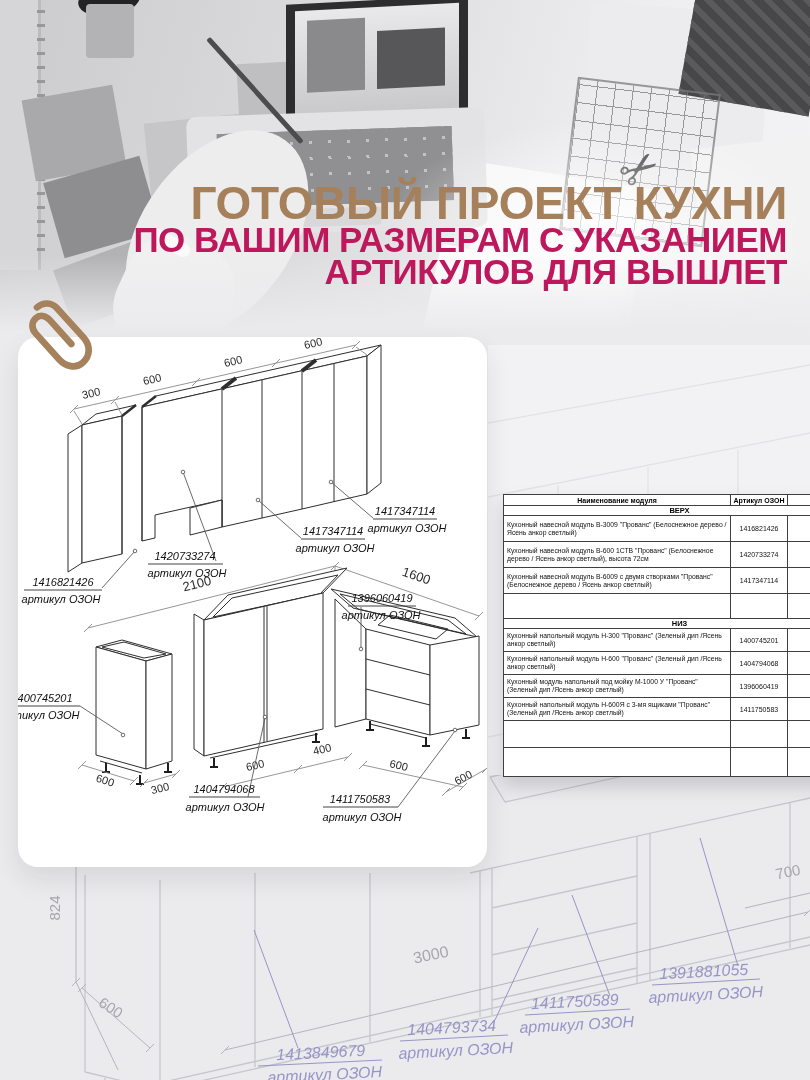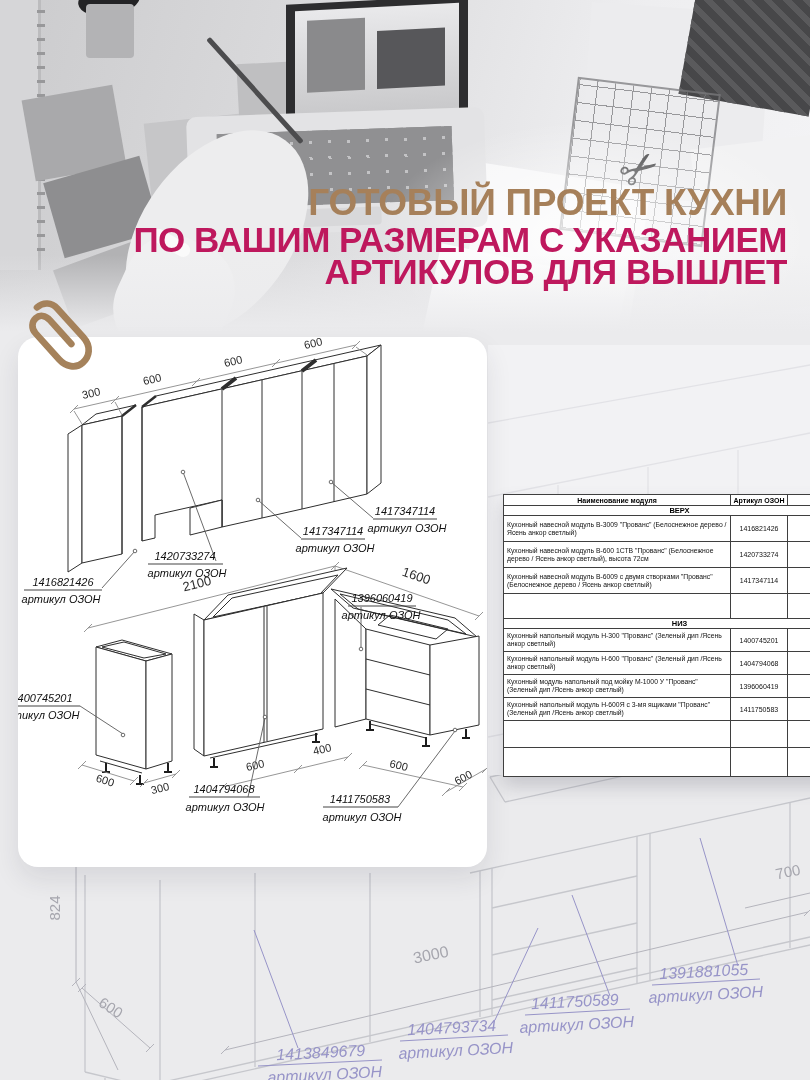--- a/index.html
+++ b/index.html
@@ -43,21 +43,21 @@
         background-image:repeating-linear-gradient(90deg,#7b7b7e 0 1px,transparent 1px 18px),
                          repeating-linear-gradient(0deg,#7b7b7e 0 1px,transparent 1px 18px);}
   .scissors{left:620px;top:142px;font-size:46px;color:#3a3a3c;transform:rotate(-35deg);}
   .darkobj{left:688px;top:-14px;width:132px;height:120px;background:#474749;transform:rotate(10deg);
         background-image:repeating-linear-gradient(35deg,#5a5a5c 0 6px,transparent 6px 14px);}
   .glow{left:380px;top:120px;width:430px;height:235px;
         background:radial-gradient(closest-side,rgba(255,255,255,.8),rgba(255,255,255,0));}
   
   .headline{position:absolute;right:23px;top:182px;text-align:right;z-index:6;font-weight:bold;}
   .headline .l1{font-size:30px;line-height:37px;color:#141414;letter-spacing:-.3px;}
-  .headline .l2{font-size:37px;line-height:42px;color:#a6805a;letter-spacing:-.3px;}
+  .headline .l2{font-size:46px;line-height:42px;color:#a6805a;letter-spacing:-.3px;}
   .headline .l3,.headline .l4{font-size:35px;line-height:31.5px;color:#be185d;letter-spacing:-.5px;}
   
   .card{position:absolute;left:18px;top:337px;width:469px;height:530px;background:#fff;
         border-radius:20px;box-shadow:0 12px 26px rgba(40,40,60,.10);z-index:3;overflow:hidden;}
   .paperclip{position:absolute;left:24px;top:292px;z-index:7;}
   
   .rpanel{position:absolute;left:488px;top:345px;width:322px;height:430px;background:#f2f2f4;z-index:2;overflow:hidden;}
   .mtable{position:absolute;left:503px;top:494px;z-index:4;border-collapse:collapse;table-layout:fixed;
           width:352px;background:#fff;font-family:"Liberation Sans",sans-serif;
           box-shadow:0 10px 16px rgba(110,110,125,.28);}

